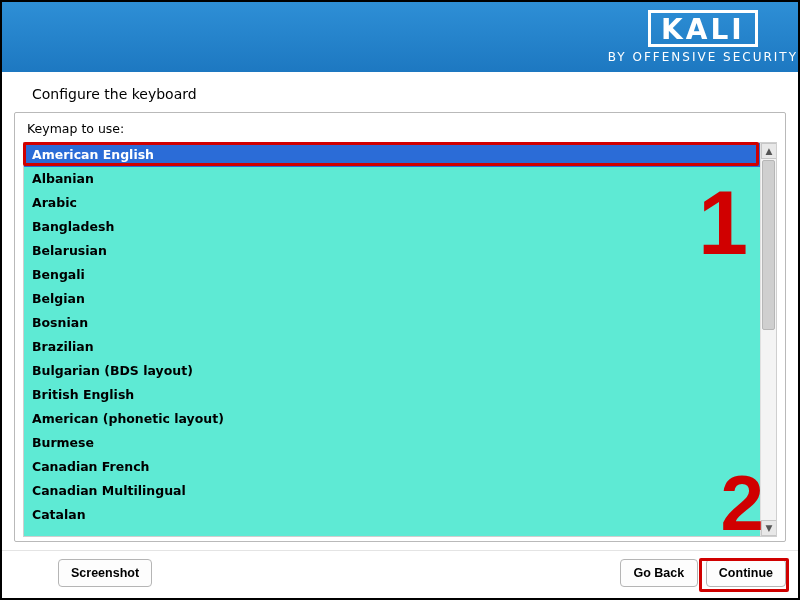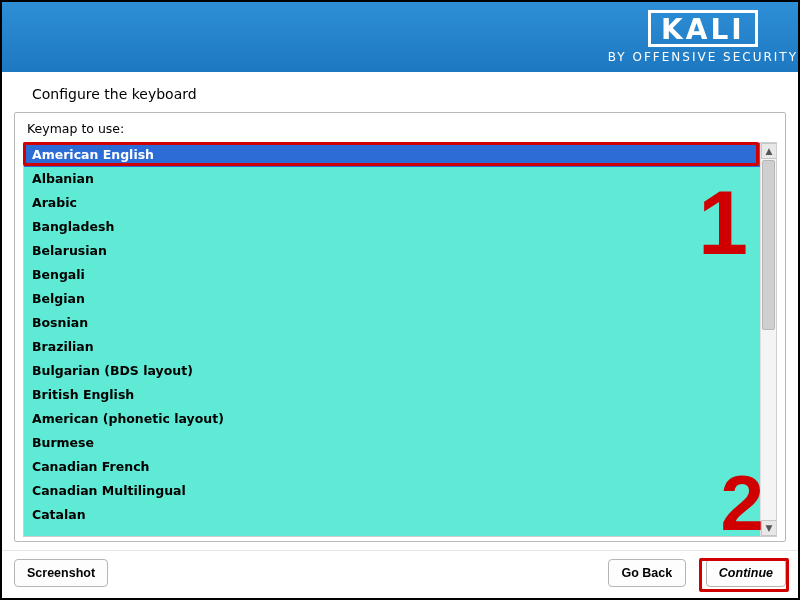--- a/index.html
+++ b/index.html
@@ -17,23 +17,23 @@
     .list { position: absolute; inset: 0; border: 1px solid #cfcfcf; overflow: hidden; background: #5eead4; }
     .list-inner { position: absolute; top: 0; left: 0; right: 16px; bottom: 0; overflow: hidden; }
     .item { padding: 4px 8px; font-weight: 700; font-size: 12.5px; line-height: 16px; cursor: default; white-space: nowrap; }
     .item.selected { background: #2b6cd7; color: #fff; }
     .scrollbar { position: absolute; top: 0; right: 0; bottom: 0; width: 16px; background: #f4f4f4; border-left: 1px solid #e0e0e0; }
     .sb-btn { position: absolute; left: 0; width: 16px; height: 16px; background: #e8e8e8; display: flex; align-items: center; justify-content: center; border: 1px solid #c6c6c6; font-size: 9px; color: #555; }
     .sb-up { top: 0; }
     .sb-down { bottom: 0; }
     .sb-thumb { position: absolute; left: 1px; right: 1px; top: 17px; height: 170px; background: #cfcfcf; border: 1px solid #b6b6b6; border-radius: 2px; }
     .footer { height: 48px; border-top: 1px solid #e4e4e4; display: flex; align-items: center; padding: 0 12px 4px 12px; position: relative; }
-    .btn { background: #fdfdfd; border: 1px solid #b5b5b5; border-radius: 4px; padding: 6px 12px; font-weight: 700; font-size: 12.5px; cursor: pointer; min-width: 78px; text-align: center; }
+    .btn { background: #fdfdfd; border: 1px solid #b5b5b5; border-radius: 4px; padding: 6px 12px; font-weight: 700; font-size: 12.5px; cursor: pointer; min-width: 78px; text-align: center; margin-left: 44px; }
     .spacer { flex: 1; }
-    .btn + .btn { margin-left: 20px; font-style: italic; }
+    .btn + .btn { margin-left: 8px; }
     .highlight-2 { position: absolute; pointer-events: none; right: 9px; bottom: 6px; width: 90px; height: 34px; border: 3px solid #d00000; border-radius: 2px; z-index: 5; }
     .annot { position: absolute; font-weight: 900; color: #d00000; z-index: 6; pointer-events: none; font-family: Arial, sans-serif; }
     .a1 { top: 176px; right: 50px; font-size: 90px; line-height: 1; }
     .a2 { bottom: 56px; right: 34px; font-size: 78px; line-height: 1; }
   </style>
 </head>
 <body>
 
 <div class="frame">
   <div class="header">

